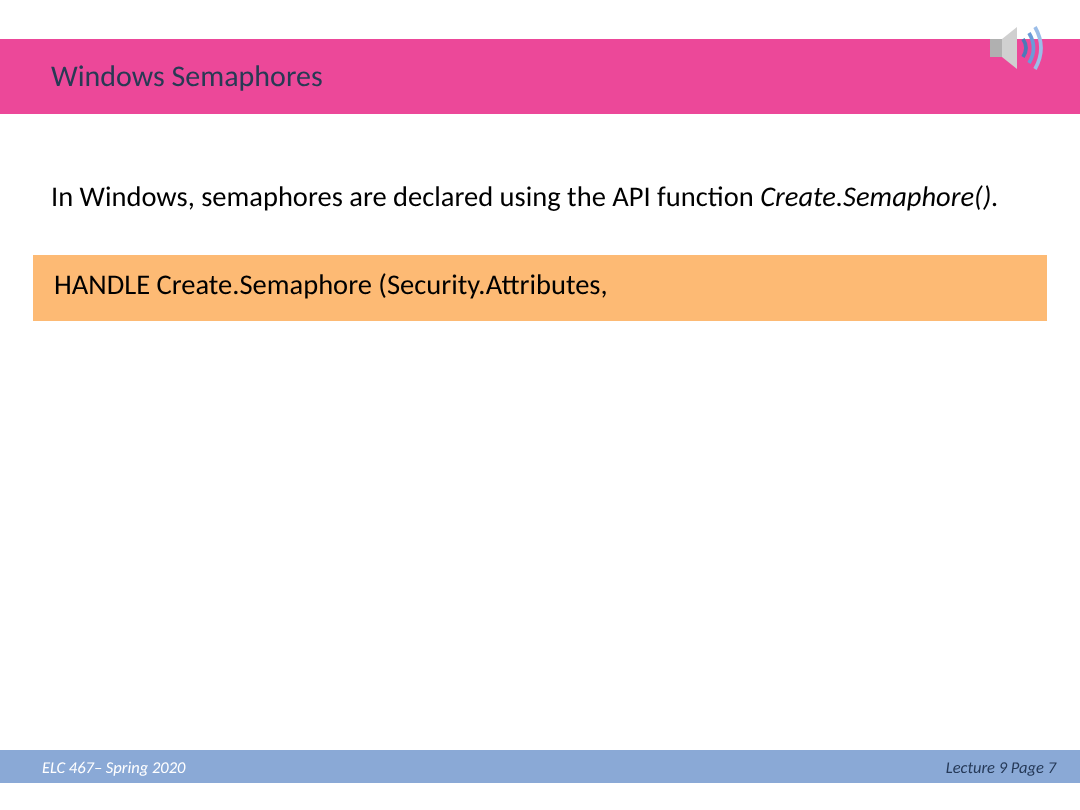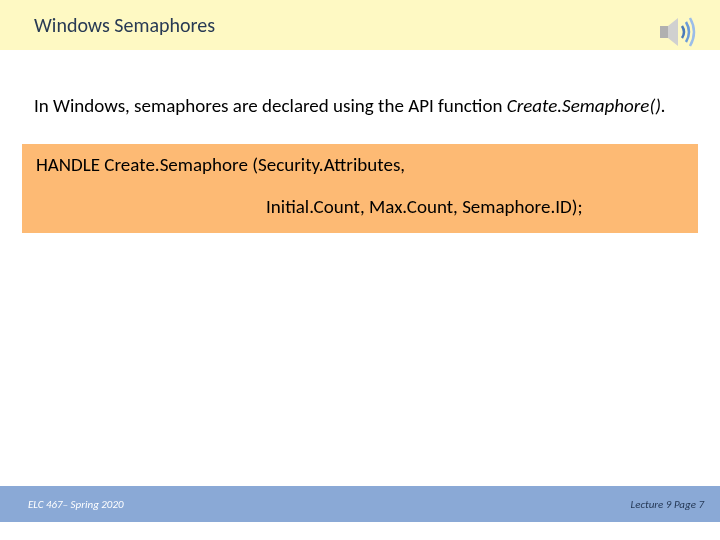--- a/index.html
+++ b/index.html
@@ -9,25 +9,26 @@
     }
     body {
       width: 720px;
       height: 540px;
       background: #ffffff;
       font-family: Calibri, Arial, sans-serif;
       position: relative;
       overflow: hidden;
     }
     .header-bar {
-      background: #fef9c3;
+      background: #ec4899;
       height: 50px;
       display: flex;
       align-items: center;
       padding-left: 34px;
+      margin-top: 26px;
     }
     .header-title {
       color: #283a54;
       font-size: 20px;
       font-weight: 400;
     }
     .content {
       padding: 44px 34px 0 34px;
     }
     .intro-text {
@@ -55,21 +56,21 @@
       line-height: 1.6;
       padding-left: 230px;
       margin-top: 14px;
     }
     .footer-bar {
       position: absolute;
       bottom: 18px;
       left: 0;
       right: 0;
       background: #8aa9d6;
-      height: 36px;
+      height: 22px;
       display: flex;
       align-items: center;
       justify-content: space-between;
       padding: 0 16px 0 28px;
     }
     .footer-left {
       color: #ffffff;
       font-size: 11px;
       font-style: italic;
     }
@@ -125,19 +126,18 @@
 </div>
 
 <div class="content">
   <p class="intro-text">
     <span>In Windows, semaphores are declared using the API function </span><span class="intro-italic">Create.Semaphore().</span>
   </p>
 </div>
 
 <div class="code-box">
   <div class="code-line1">HANDLE Create.Semaphore (Security.Attributes,</div>
-  <div class="code-line2">Initial.Count, Max.Count, Semaphore.ID);</div>
 </div>
 
 <div class="footer-bar">
   <div class="footer-left">ELC 467– Spring 2020</div>
   <div class="footer-right">Lecture 9 Page 7</div>
 </div>
 
 </body></html>

